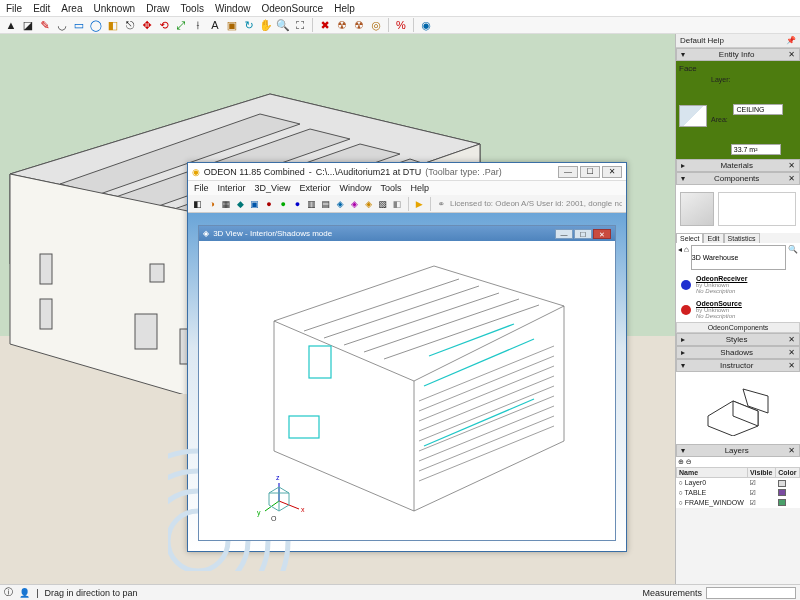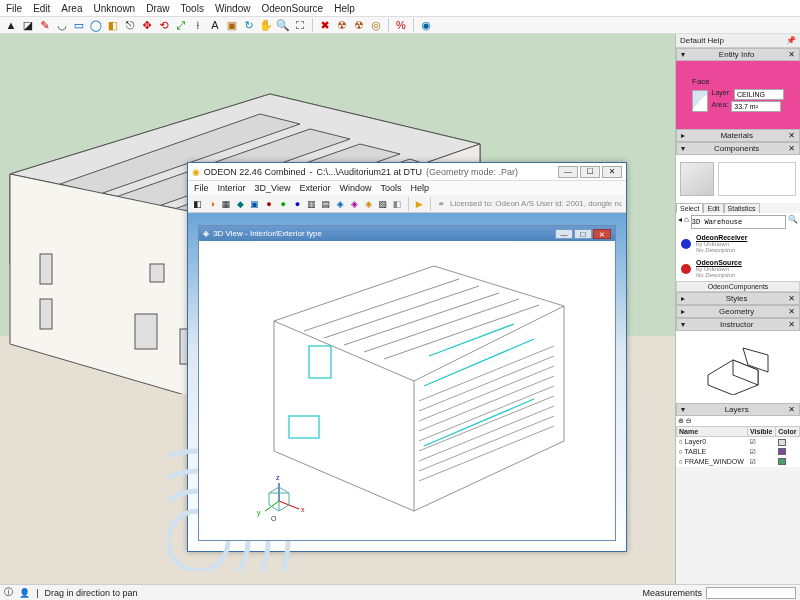--- a/index.html
+++ b/index.html
@@ -16,32 +16,32 @@
 
 
 .viewport { position: absolute; top: 34px; left: 0; right: 125px; bottom: 16px; background: linear-gradient(#c8dcc5 55%, #e6e0d4 55%); overflow: hidden; }
 .bg-model { position: absolute; left: 0; top: 20px; }
 
 
 .tray { position: absolute; top: 34px; right: 0; width: 125px; bottom: 16px; background: #f3f3f3; border-left: 1px solid #bbb; font-size: 8px; overflow: hidden; }
 .tray-header { background: #eee; padding: 2px 4px; border-bottom: 1px solid #ccc; display: flex; justify-content: space-between; }
 .panel-title { background: #d9d9d9; border: 1px solid #bbb; padding: 1px 4px; font-size: 8px; display:flex; justify-content:space-between; align-items:center; }
 .panel-title .arrow { cursor:default; }
-.entity-body { background: #ec4899; padding: 16px; }
+.entity-body { background: #4d7c0f; padding: 3px; }
 .face-row { display:flex; gap:4px; align-items:center; }
 .face-thumb { width: 28px; height: 22px; border:1px solid #aaa; background: linear-gradient(135deg, #d8e4ee 50%, #fff 50%); }
 .prop { font-size: 7px; display:flex; gap:3px; margin:1px 0; }
-.prop input { font-size:7px; width: 50px; height:11px; border:1px solid #aaa; padding:0 2px; }
+.prop input { font-size:7px; width: 50px; height:11px; border:1px solid #aaa; padding:0 2px;margin-top:28px; }
 .comp-body { background:#fff; height:48px; display:flex; align-items:center; padding:4px; gap:4px;}
 .comp-cube { width:34px; height:34px; border:1px solid #bbb; background: linear-gradient(145deg,#eee,#ccc); }
 .tabs { display:flex; font-size:7px; }
 .tabs span { border:1px solid #bbb; padding:1px 3px; background:#eee; border-bottom:none;}
 .tabs span.active { background:#fff; }
 .search-row { display:flex; gap:2px; padding:2px; background:#fff; }
-.search-row input { flex:1; font-size:7px; height:14px; border:1px solid #aaa;font-family:Liberation Mono, monospace; }
+.search-row input { flex:1; font-size:7px; height:25px; border:1px solid #aaa; }
 .item-row { display:flex; gap:5px; padding:3px 5px; background:#fff; font-size:7px; align-items:center;}
 .dot { width:10px; height:10px; border-radius:50%; }
 .item-name { font-weight:bold; text-decoration:underline; color:#000; }
 .item-sub { color:#888; font-size:6px; }
 .centered-label { text-align:center; font-size:7px; background:#eee; border:1px solid #ccc; padding:1px;}
 .instructor-box { background:#fff; height:72px; display:flex; align-items:center; justify-content:center; }
 .layers-body { background:#fff; font-size:7px; }
 .layers-body table { width:100%; border-collapse:collapse; }
 .layers-body th, .layers-body td { text-align:left; padding:0 2px; height:10px; overflow:hidden; white-space:nowrap; }
 .layers-body th { background:#eee; border:1px solid #ccc; }
@@ -139,24 +139,24 @@
       <rect x="180" y="275" width="22" height="35" fill="#e0e0e0"></rect>
       <rect x="150" y="210" width="14" height="18" fill="#e0e0e0"></rect>
       <rect x="300" y="230" width="14" height="22" fill="#e0e0e0"></rect>
       <rect x="340" y="220" width="14" height="22" fill="#e0e0e0"></rect>
     </g>
   </svg>
 
   <div class="child">
     <div class="child-title">
       <span style="color:#e6a400">◉</span>
-      <span>ODEON 22.46 Combined</span>
+      <span>ODEON 11.85 Combined</span>
       <span>-</span>
       <span>C:\...\Auditorium21 at DTU</span>
-      <span style="color:#666">(Geometry mode: .Par)</span>
+      <span style="color:#666">(Toolbar type: .Par)</span>
       <div class="winbtns">
         <span>—</span>
         <span>☐</span>
         <span>✕</span>
       </div>
     </div>
     <div class="child-menu">
       <span>File</span>
       <span>Interior</span>
       <span>3D_View</span>
@@ -194,21 +194,21 @@
           <circle cx="30" cy="130" r="30"></circle>
             <circle cx="30" cy="130" r="50"></circle>
           <circle cx="30" cy="130" r="70"></circle>
             <circle cx="30" cy="130" r="90"></circle>
         </g>
       </svg>
 
       <div class="view3d">
         <div class="view3d-title">
           <span>◈</span>
-          <span>3D View - Interior/Exterior type</span>
+          <span>3D View - Interior/Shadows mode</span>
           <div class="winbtns">
             <span>—</span>
             <span>☐</span>
             <span class="close">✕</span>
           </div>
         </div>
         <div class="view3d-body">
           <svg class="wire" width="350" height="290" viewBox="0 0 350 290">
             <g stroke="#777" stroke-width="0.8" fill="none">
 
@@ -334,21 +334,21 @@
   </div>
   <div class="centered-label">OdeonComponents</div>
 
   <div class="panel-title">
     <span class="arrow">▸</span>
       <span>Styles</span>
       <span>✕</span>
     </div>
   <div class="panel-title">
     <span class="arrow">▸</span>
-      <span>Geometry</span>
+      <span>Shadows</span>
       <span>✕</span>
     </div>
   <div class="panel-title">
     <span class="arrow">▾</span>
       <span>Instructor</span>
       <span>✕</span>
     </div>
   <div class="instructor-box">
     <svg width="80" height="55">
       <g stroke="#333" fill="#fff" stroke-width="1">

